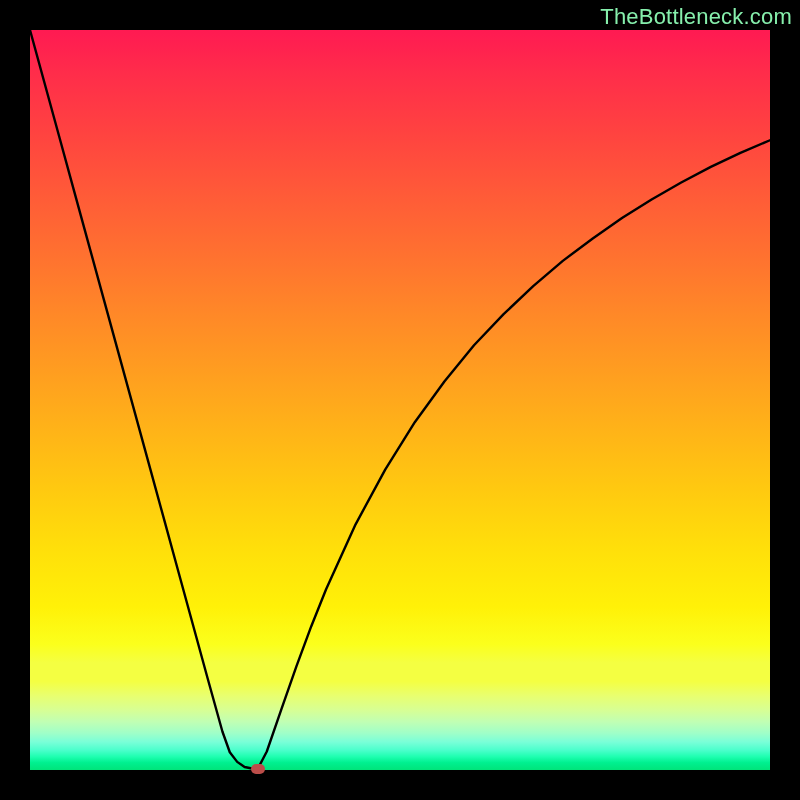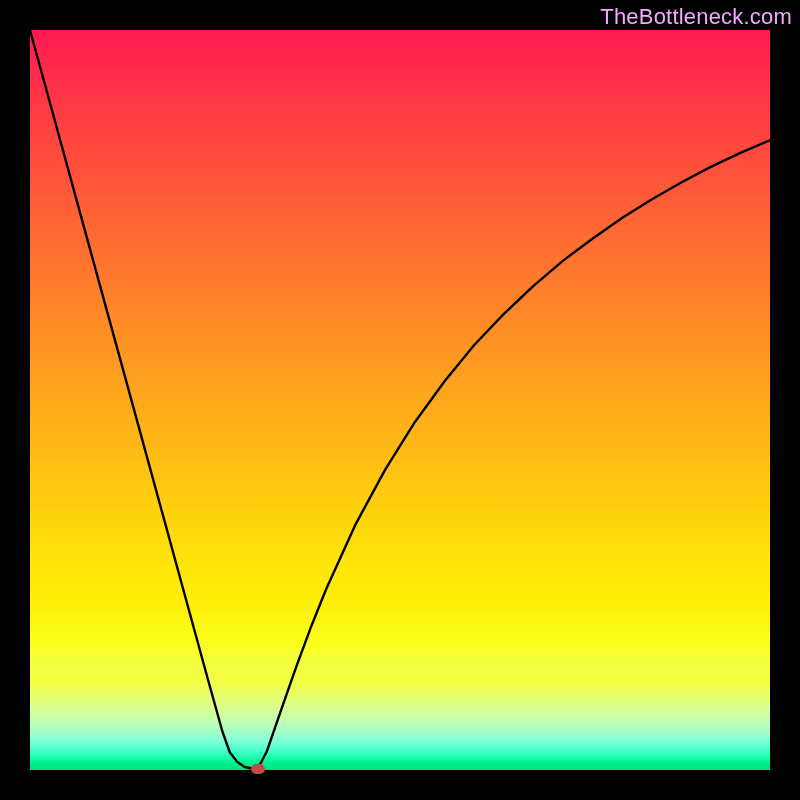--- a/index.html
+++ b/index.html
@@ -50,21 +50,21 @@
         #4cffcc 97.3%,
         #1effb0 98.2%,
         #00f090 99%,
         #00e47a 100%
       );
   }
   .watermark {
     position: absolute;
     top: 4px;
     right: 8px;
-    color: #f0abfc;
+    color: #86efac;
     font-size: 22px;
     letter-spacing: 0.2px;
     user-select: none;
   }
   svg.curve {
     position: absolute;
     left: 0;
     top: 0;
     width: 740px;
     height: 740px;

